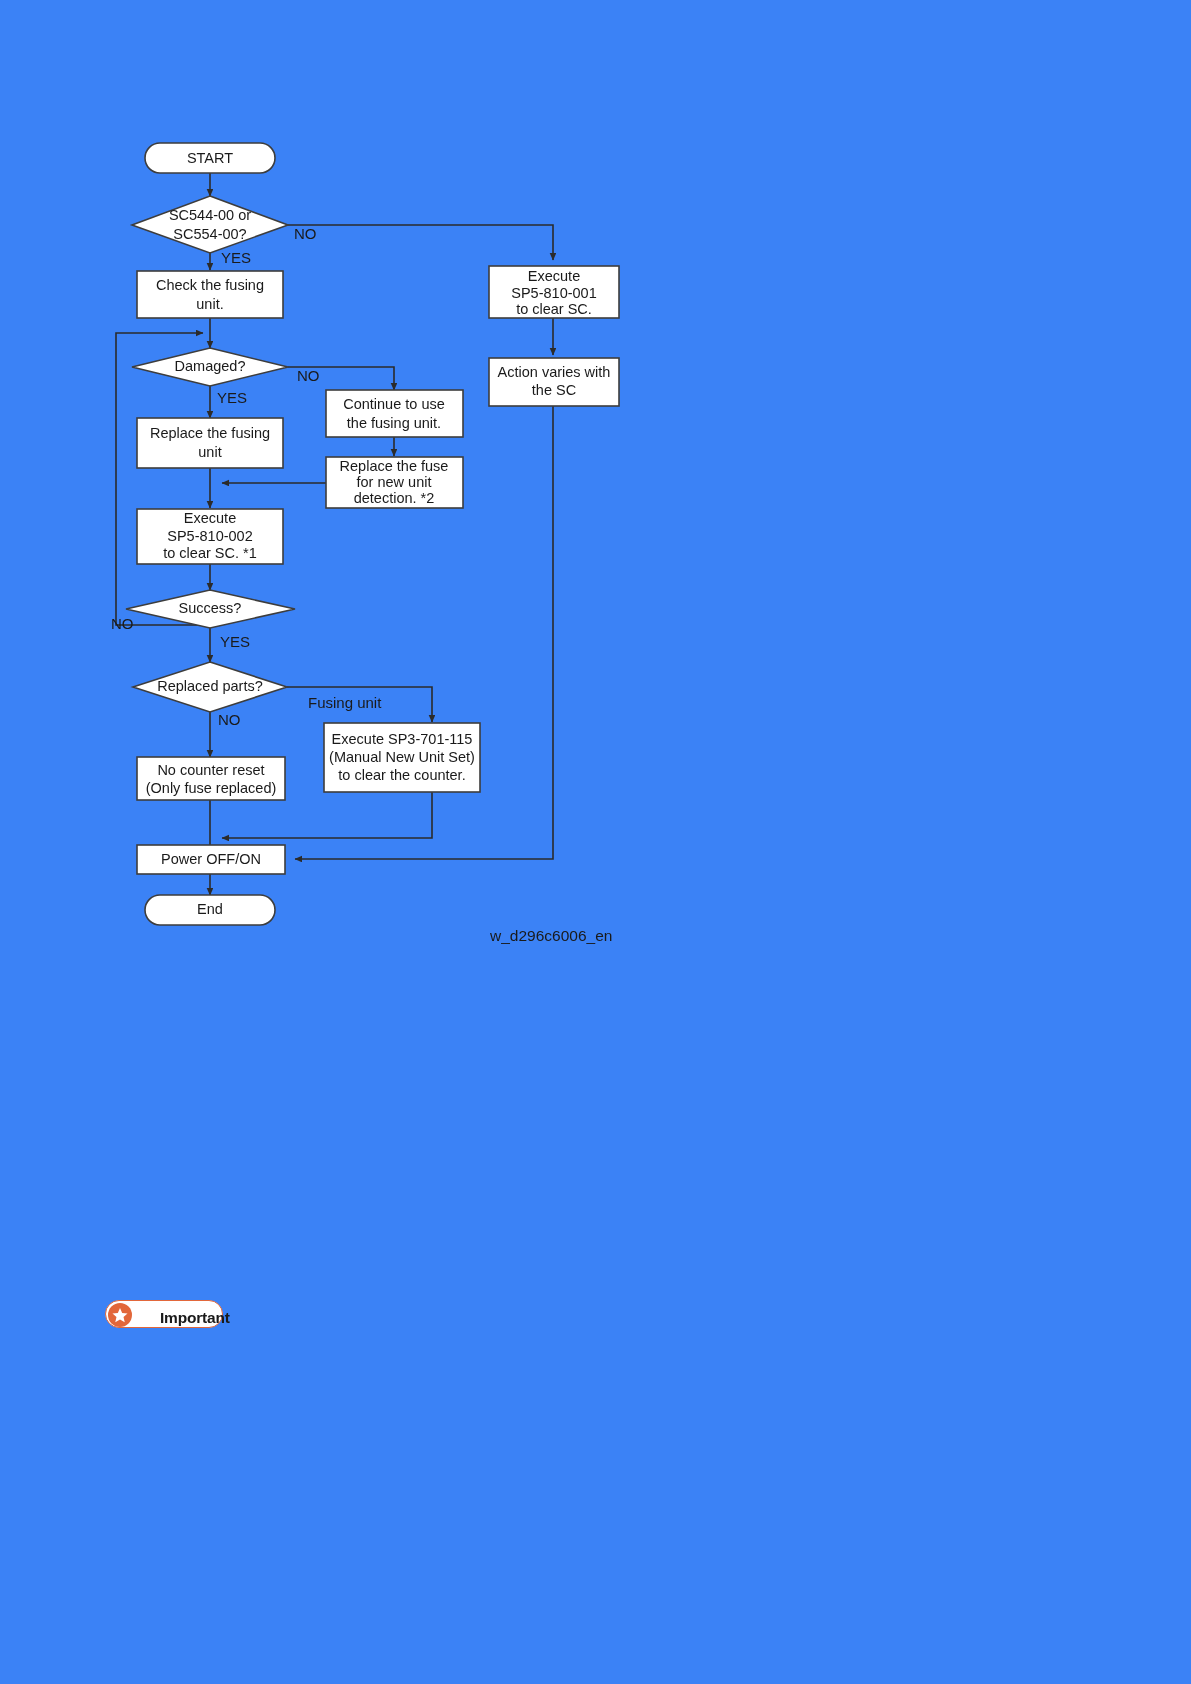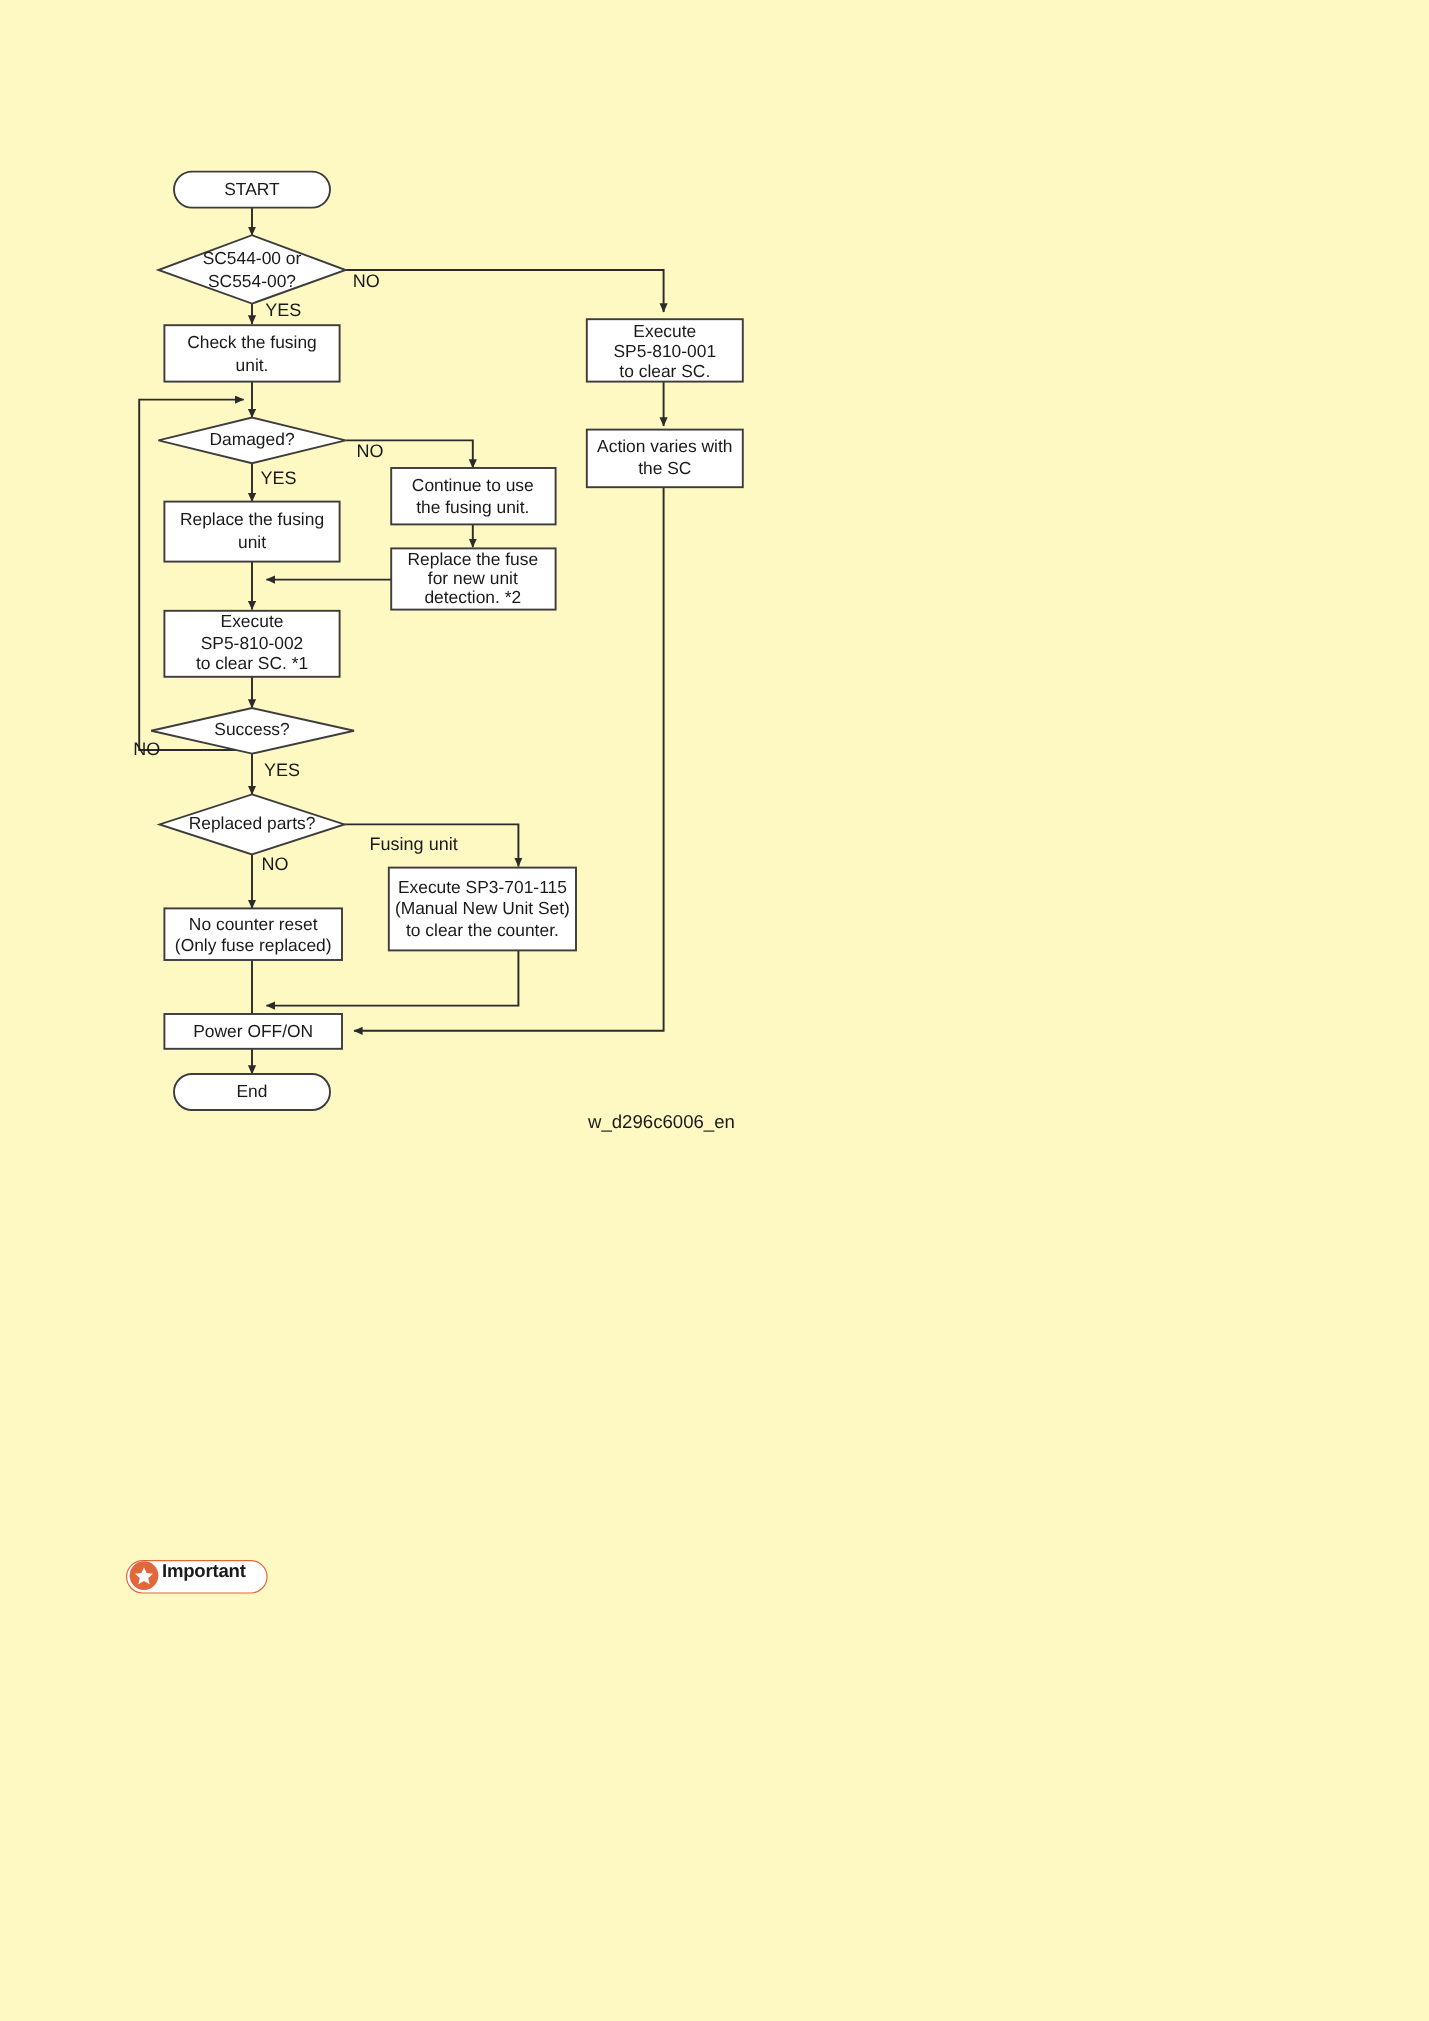--- a/index.html
+++ b/index.html
@@ -9,21 +9,21 @@
     background: #ffffff;
   }
   body {
     font-family: "Liberation Sans", sans-serif;
     color: #000000;
   }
   #page {
     position: relative;
     width: 1191px;
     height: 1684px;
-    background: #fef9c3;
+    background: #3b82f6;
     overflow: hidden;
   }
   #flow-svg {
     position: absolute;
     left: 0;
     top: 0;
     width: 1191px;
     height: 1050px;
   }
   .node-text {
@@ -62,22 +62,23 @@
     position: absolute;
     left: 105px;
     top: 1300px;
     height: 28px;
     width: 118px;
     box-sizing: border-box;
     border: 1.6px solid #e2673a;
     border-radius: 14px;
     background: #ffffff;
     display: flex;
-    align-items: flex-start;
+    align-items: flex-end;
     padding-left: 2px;
+    gap: 25px;
   }
   #important-badge .star-circle {
     width: 24px;
     height: 24px;
     border-radius: 50%;
     background: #e2673a;
     display: flex;
     align-items: center;
     justify-content: center;
     flex: 0 0 auto;

